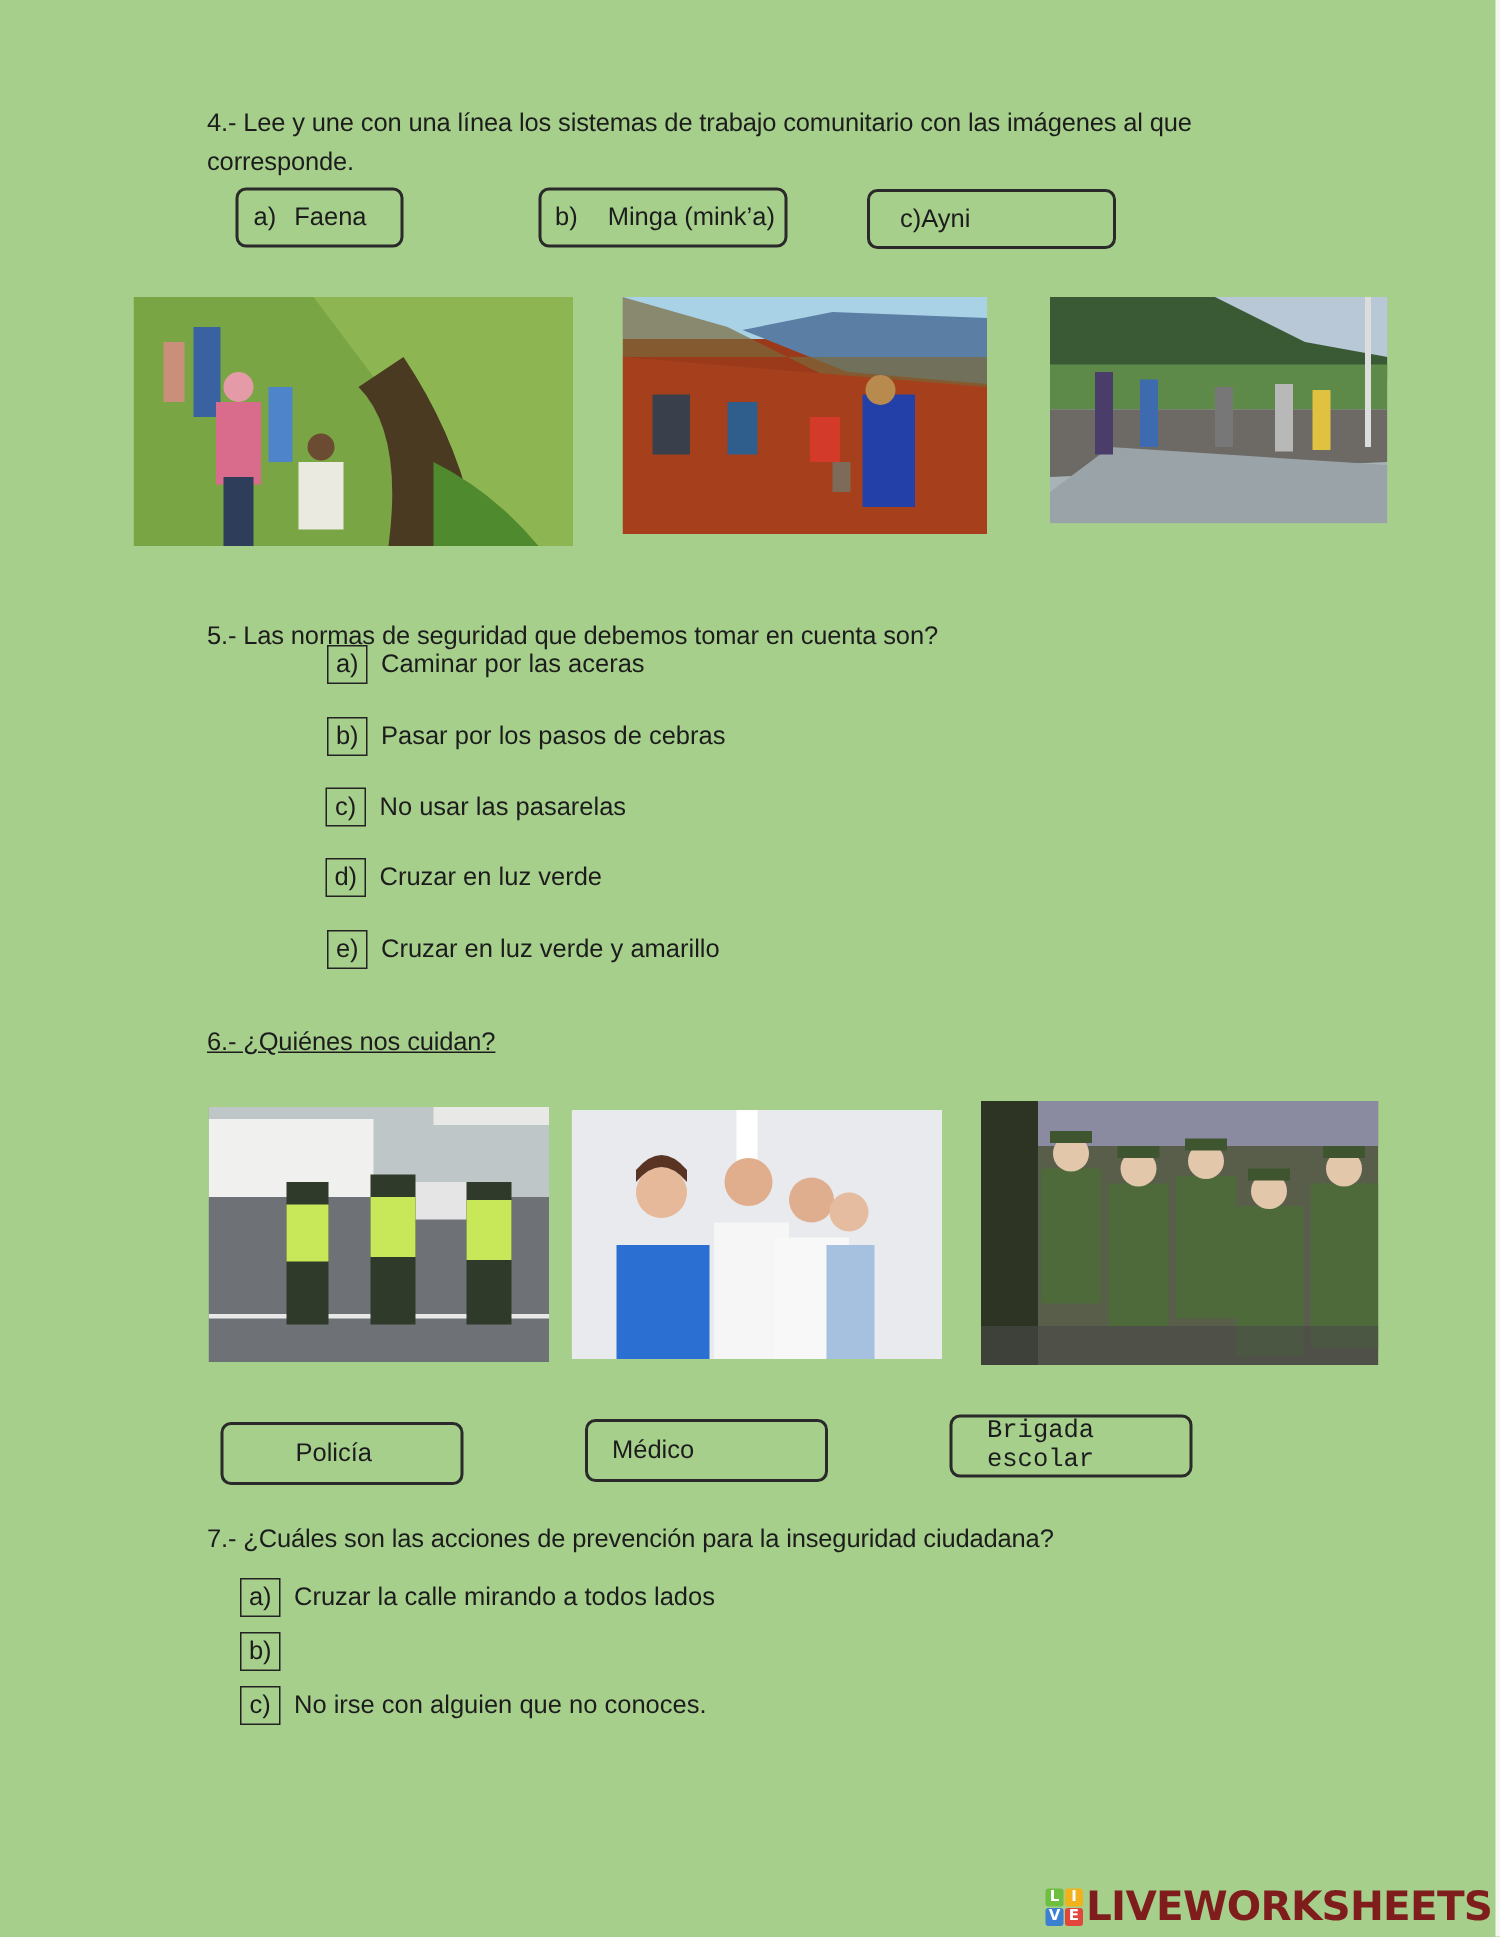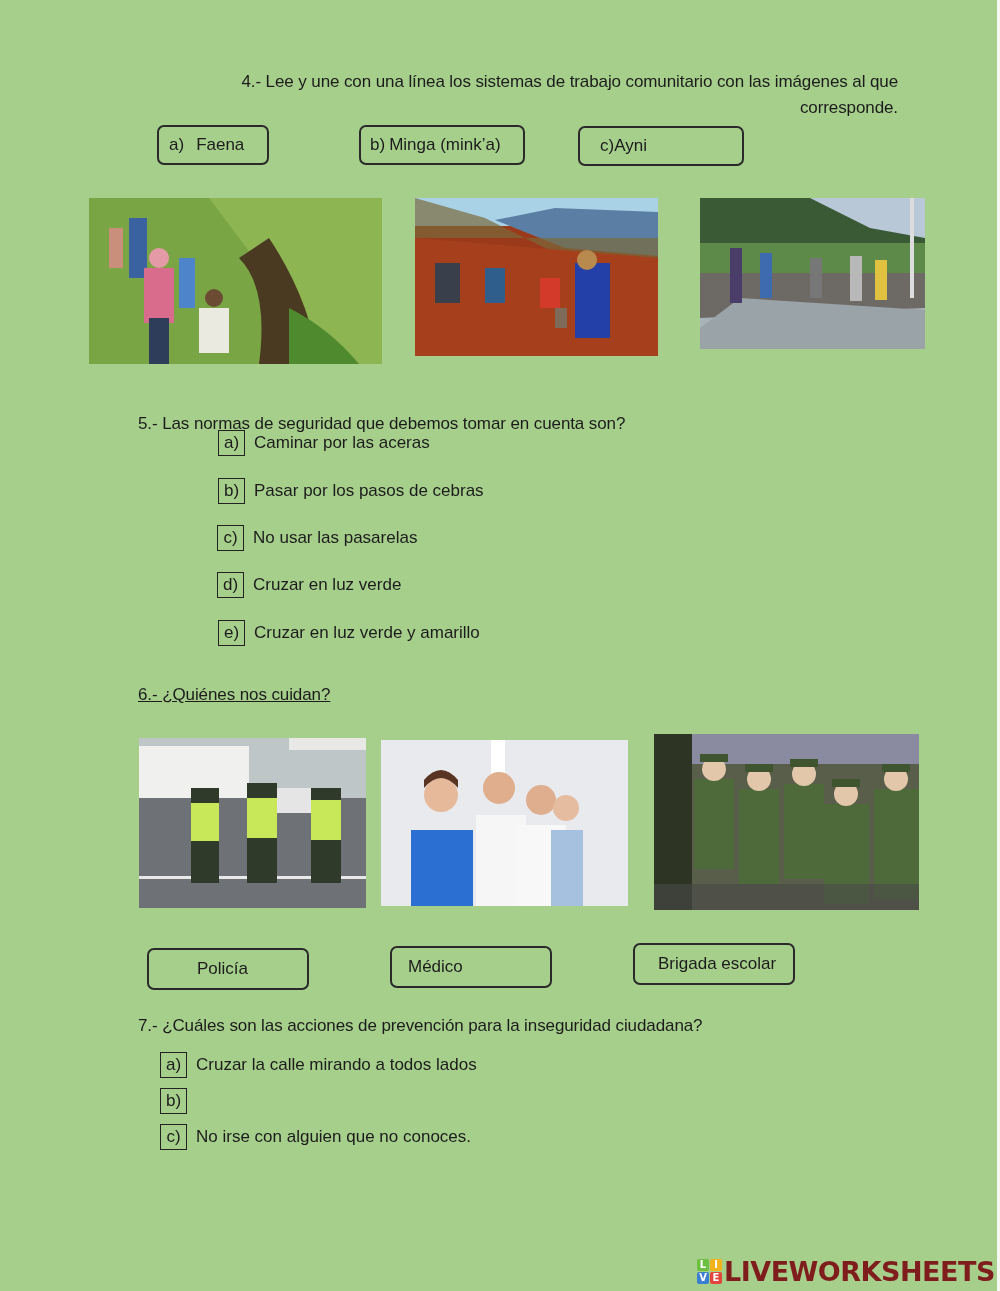--- a/index.html
+++ b/index.html
@@ -3,21 +3,21 @@
 <meta charset="utf-8">
 <style>
   html, body { margin: 0; padding: 0; }
   body {
     width: 1000px; height: 1291px; position: relative; overflow: hidden;
     background: #a6cf8c;
     font-family: "Liberation Sans", sans-serif;
     color: #1c1c1c;
   }
   .edge { position: absolute; right: 0; top: 0; width: 3px; height: 1291px; background: #f4f8f1; }
-  .q { position: absolute; font-size: 17px; line-height: 26px; letter-spacing: -0.1px; text-align: right; }
+  .q { position: absolute; font-size: 17px; line-height: 26px; letter-spacing: -0.1px; }
   .pill {
     position: absolute; border: 2px solid #2a2a2a; border-radius: 7px;
     font-size: 17px; display: flex; align-items: center; box-sizing: border-box;
   }
   .opt { position: absolute; font-size: 17px; display: flex; align-items: center; }
   .letter {
     display: inline-block; border: 1.6px solid #222; box-sizing: border-box;
     height: 26px; min-width: 27px; text-align: center; line-height: 23px;
     margin-right: 9px; font-size: 17px;
   }
@@ -37,21 +37,21 @@
   <div>4.- Lee y une con una línea los sistemas de trabajo comunitario con las imágenes al que</div>
   <div>corresponde.</div>
 </div>
 
 <div class="pill" style="left:157px; top:125px; width:112px; height:40px; padding-left:10px;">
   <span>a)</span>
   <span style="margin-left:12px">Faena</span>
 </div>
 <div class="pill" style="left:359px; top:125px; width:166px; height:40px; padding-left:9px;">
   <span>b)</span>
-  <span style="margin-left:4px">Minga (mink’a)</span>
+  <span style="margin-left:20px">Minga (mink’a)</span>
 </div>
 <div class="pill" style="left:578px; top:126px; width:166px; height:40px; padding-left:20px;">
   <span>c)</span>
   <span style="">Ayni</span>
 </div>
 
 <div class="photo" style="left:89px; top:198px; width:293px; height:166px;">
   <svg viewBox="0 0 293 166" preserveAspectRatio="none">
     <rect width="293" height="166" fill="#6f9a3c"></rect>
     <polygon points="0,0 293,0 293,166 0,166" fill="#7aa544"></polygon>
@@ -190,21 +190,21 @@
     <rect x="0" y="150" width="265" height="26" fill="#4a4a4a" opacity="0.6"></rect>
   </svg>
 </div>
 
 <div class="pill" style="left:147px; top:948px; width:162px; height:42px; padding-left:48px;">
   <span>Policía</span>
 </div>
 <div class="pill" style="left:390px; top:946px; width:162px; height:42px; padding-left:16px;">
   <span>Médico</span>
 </div>
-<div class="pill" style="left:633px; top:943px; width:162px; height:42px; padding-left:23px;">
+<div class="pill" style="left:633px; top:943px; width:162px; height:42px; padding-left:23px;font-family:Liberation Mono, monospace;">
   <span>Brigada escolar</span>
 </div>
 
 <div class="q" style="left:138px; top:1013px;">7.- ¿Cuáles son las acciones de prevención para la inseguridad ciudadana?</div>
 
 <div class="opt" style="left:160px; top:1052px;">
   <span class="letter">a)</span>
   <span>Cruzar la calle mirando a todos lados</span>
 </div>
 <div class="opt" style="left:160px; top:1088px;">

